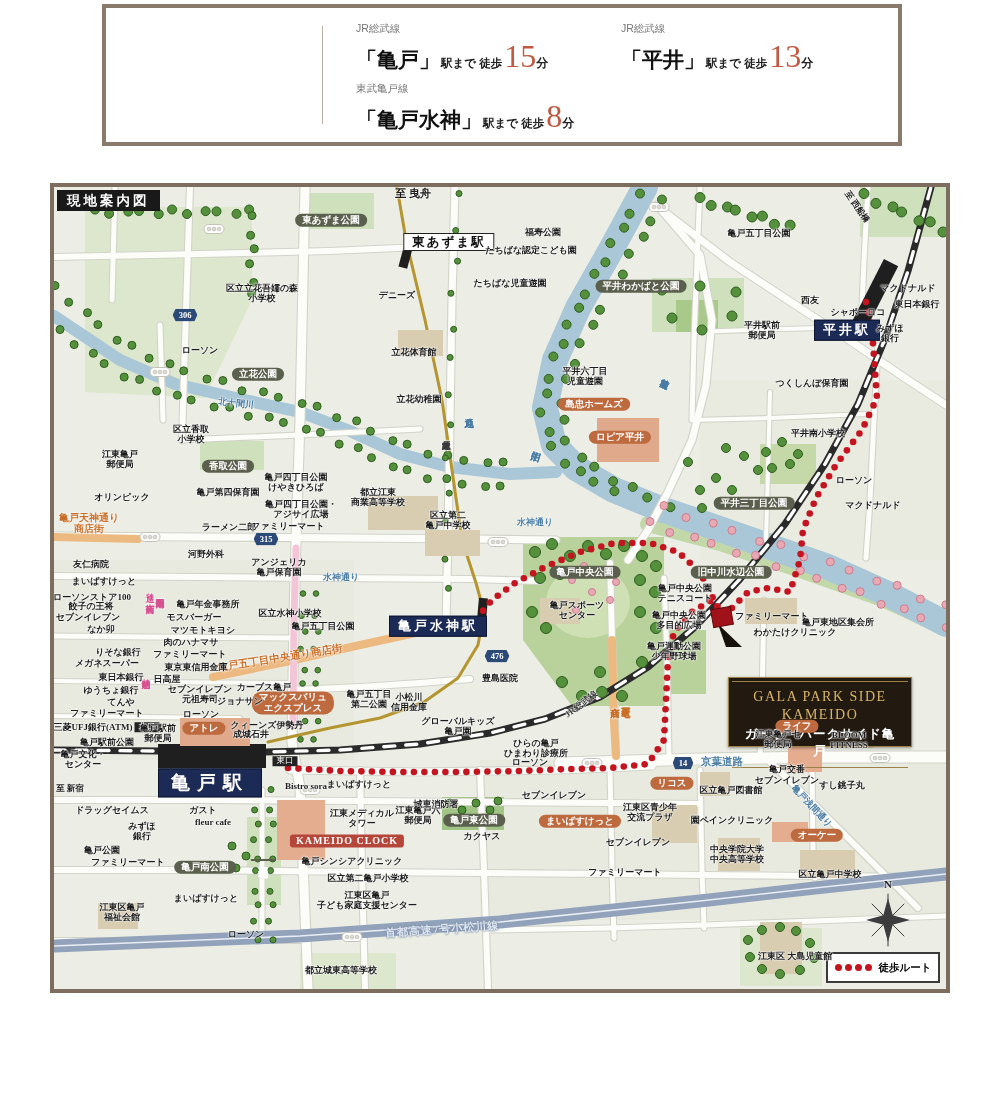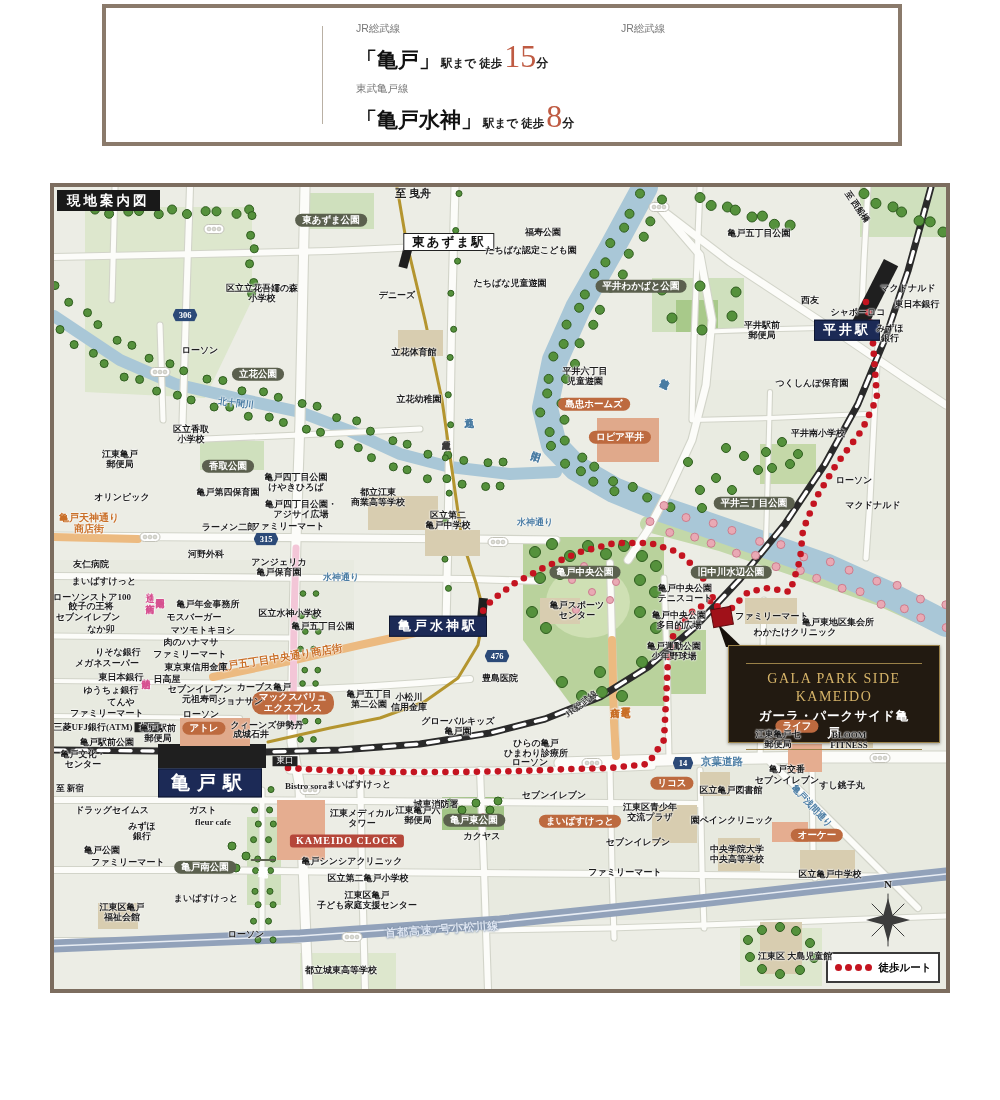--- a/index.html
+++ b/index.html
@@ -45,22 +45,22 @@
   .pink{color:#d65090;font-weight:700;}
   .rail-lbl{color:#3a3a3a;font-weight:700;}
   .hwy{color:#dde5f2;font-weight:700;letter-spacing:1px;
        text-shadow:0 0 2px #74879f,0 0 2px #74879f;}
   .vert{writing-mode:vertical-rl;}
   .shield{background:#2c4a78;color:#fff;font-size:8.5px;font-weight:700;padding:1.5px 6px;
           text-shadow:none;clip-path:polygon(12% 0,88% 0,100% 50%,88% 100%,12% 100%,0 50%);}
   .corner{background:#191919;color:#fff;font-size:13.5px;padding:3px 10px;
           letter-spacing:3px;text-shadow:none;font-weight:700;}
   
-  .gala{position:absolute;background:#221a11;border:1px solid #9a8148;padding:14px;
-        text-align:center;box-shadow:0 1px 3px rgba(0,0,0,.4);}
+  .gala{position:absolute;background:#221a11;border:1px solid #9a8148;padding:0;
+        text-align:center;box-shadow:0 1px 3px rgba(0,0,0,.4);margin-top:32px;}
   .gala-in{margin:3px;border-top:1px solid #9a8148;border-bottom:1px solid #9a8148;
            padding:6px 10px 7px;}
   .gala-en{color:#d6b469;font-family:"Liberation Serif",serif;font-size:14px;
            letter-spacing:1.5px;line-height:1.25;}
   .gala-jp{color:#fff;font-size:12.5px;font-weight:700;margin-top:3px;letter-spacing:1px;}
   
   .legend{position:absolute;background:#fff;border:2px solid #3a3a3a;display:flex;
           align-items:center;justify-content:center;gap:3px;}
   .legend .dot{width:7px;height:7px;border-radius:50%;background:#c41420;display:inline-block;}
   .legend .txt{font-size:10.5px;font-weight:700;margin-left:4px;font-family:"Liberation Serif",serif;}
@@ -70,20 +70,21 @@
 
 <div class="access">
   <div class="acc-div"></div>
   <div id="acc-routes">
       <div class="acc-route" style="left: 250px; top: 14px;">
         <div class="acc-line">JR総武線</div>
         <div class="acc-main"><span class="acc-st">「亀戸」</span><span class="acc-mid">駅まで 徒歩</span><span class="acc-min">15</span><span class="acc-unit">分</span></div>
       </div>
       <div class="acc-route" style="left: 515px; top: 14px;">
         <div class="acc-line">JR総武線</div>
+        <div class="acc-main"><span class="acc-st">「平井」</span><span class="acc-mid">駅まで 徒歩</span><span class="acc-min">13</span><span class="acc-unit">分</span></div>
       </div>
       <div class="acc-route" style="left: 250px; top: 74px;">
         <div class="acc-line">東武亀戸線</div>
         <div class="acc-main"><span class="acc-st">「亀戸水神」</span><span class="acc-mid">駅まで 徒歩</span><span class="acc-min">8</span><span class="acc-unit">分</span></div>
       </div>
     </div>
 </div>
 
 <div class="map">
   <div class="map-inner" id="map-inner">

